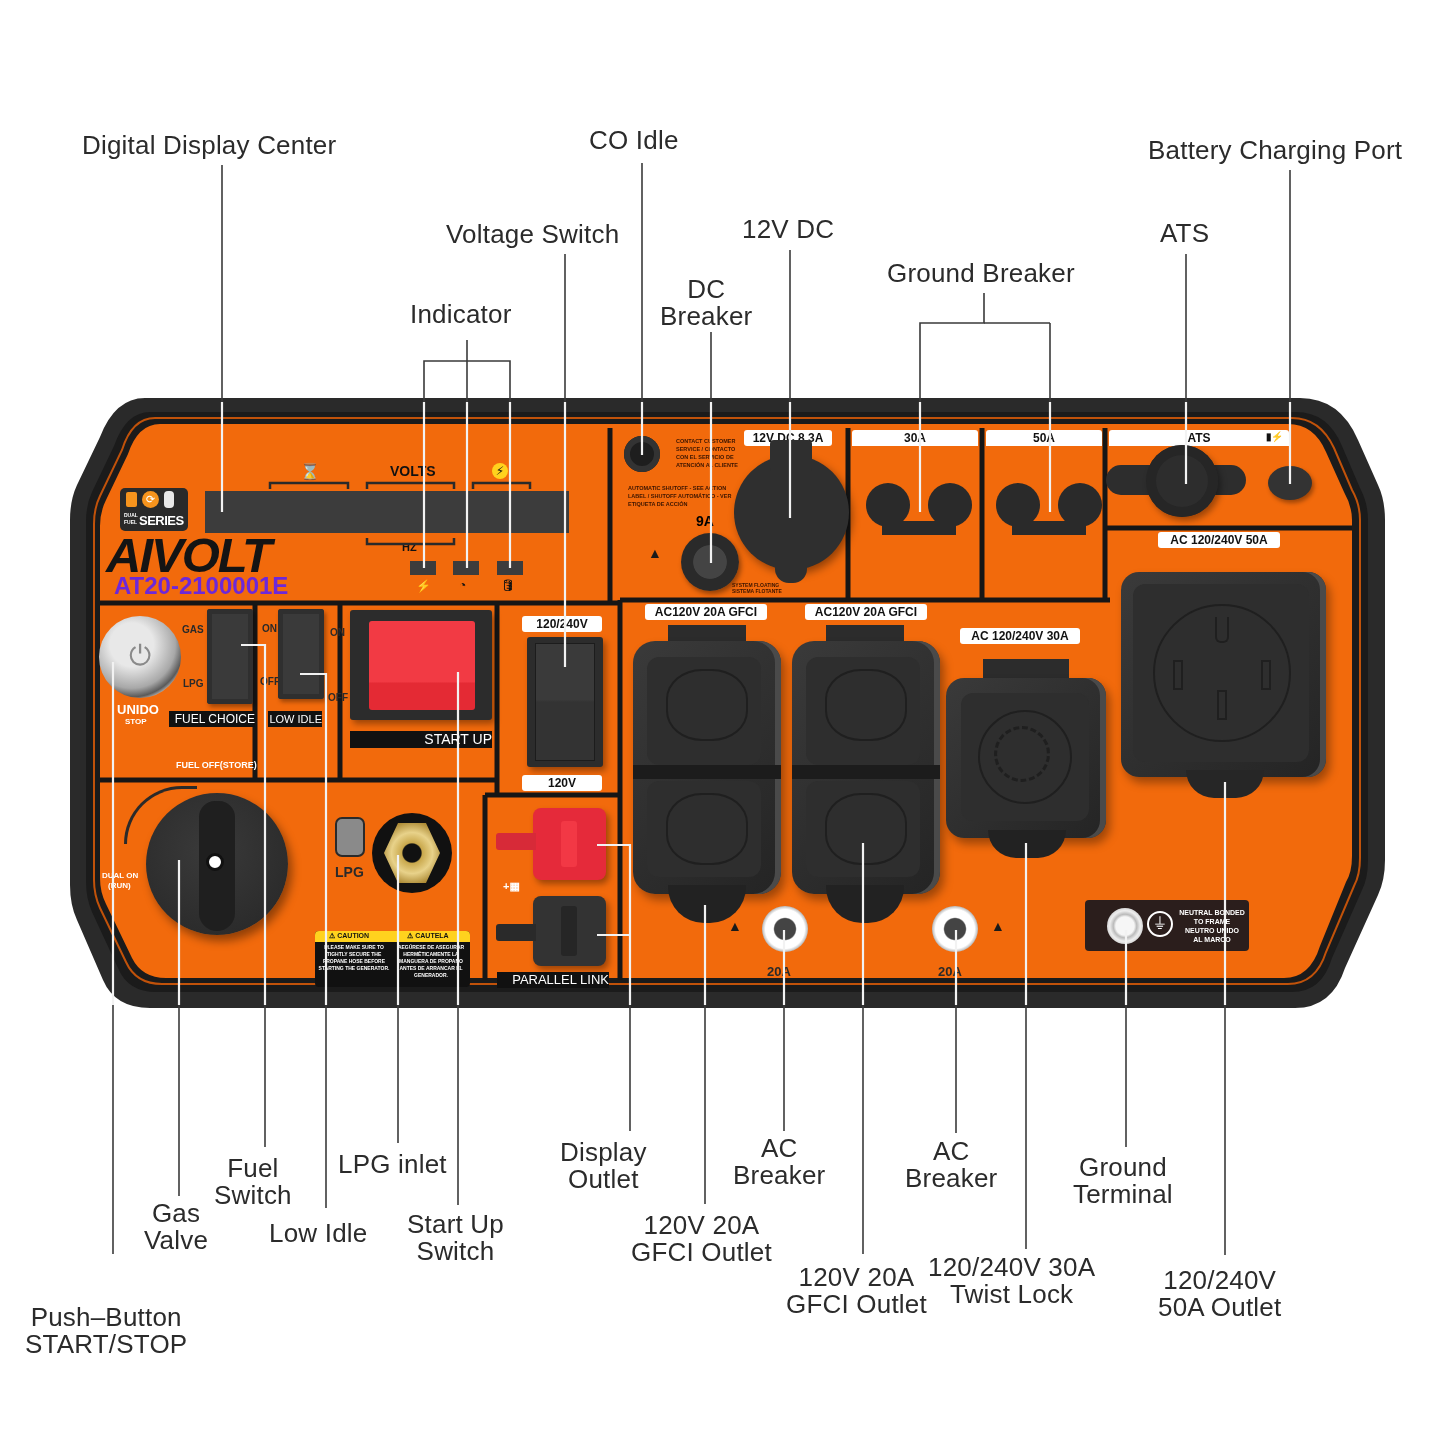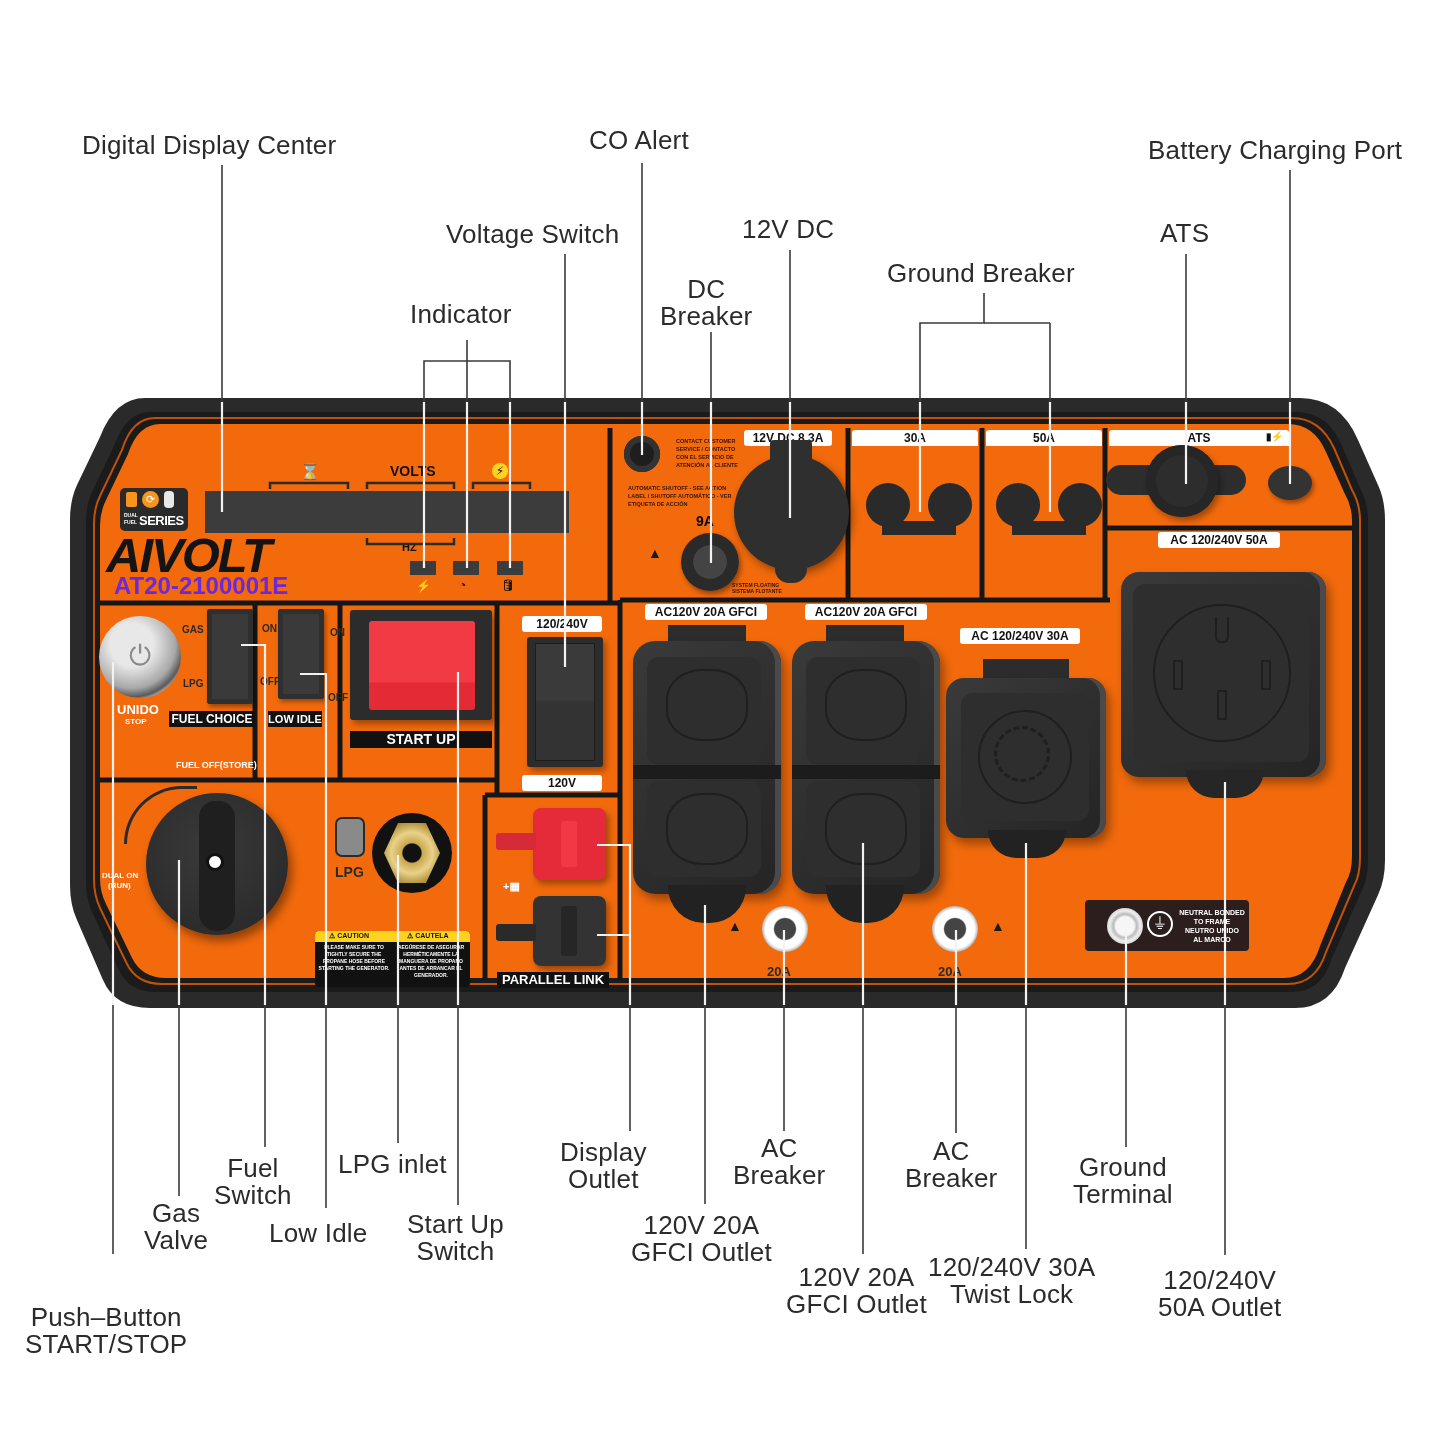--- a/index.html
+++ b/index.html
@@ -5,30 +5,30 @@
   html,body{margin:0;padding:0;background:#ffffff;}
   body{width:1445px;height:1445px;position:relative;overflow:hidden;font-family:"Liberation Sans","DejaVu Sans",sans-serif;}
   .callout{position:absolute;color:#2b2b2b;font-size:26px;line-height:27px;text-align:center;white-space:nowrap;letter-spacing:0.2px;}
   .lines{position:absolute;left:0;top:0;width:1445px;height:1445px;pointer-events:none;z-index:20;}
   .lines line, .lines polyline{stroke:#3a3a3a;stroke-width:1.6;fill:none;}
   .lines .onpanel{stroke:#f2f2f2;stroke-width:2.2;}
   .frame{position:absolute;z-index:1;}
   .p{position:absolute;}
   .lbl{position:absolute;font-family:"Liberation Sans",sans-serif;font-weight:bold;color:#111;white-space:nowrap;}
   .tag{position:absolute;background:#ffffff;color:#111;font-weight:bold;font-size:12px;border-radius:3px;text-align:center;line-height:16px;white-space:nowrap;}
-  .blacktag{position:absolute;background:#111;color:#fff;font-weight:bold;text-align:center;white-space:nowrap;}
+  .blacktag{position:absolute;background:#111;color:#fff;font-weight:normal;text-align:right;white-space:nowrap;}
   .cover{position:absolute;background:linear-gradient(135deg,#3a3a3a,#242424);border-radius:18px;box-shadow:4px 6px 10px rgba(0,0,0,0.35), inset -6px 0 0 #4a4a4a;}
   .cover .inner{position:absolute;background:#2e2e2e;border-radius:12px;}
   .wtxt{color:#fff;font-weight:bold;position:absolute;white-space:nowrap;}
 </style>
 </head>
 <body>
 
 <div class="callout" style="left:82px;top:132px;">Digital Display Center</div>
-<div class="callout" style="left:589px;top:127px;">CO Alert</div>
+<div class="callout" style="left:589px;top:127px;">CO Idle</div>
 <div class="callout" style="left:1148px;top:137px;">Battery Charging Port</div>
 <div class="callout" style="left:446px;top:221px;">Voltage Switch</div>
 <div class="callout" style="left:742px;top:216px;">12V DC</div>
 <div class="callout" style="left:1160px;top:220px;">ATS</div>
 <div class="callout" style="left:887px;top:260px;">Ground Breaker</div>
 <div class="callout" style="left:660px;top:276px;">
   <div>DC</div>
   <div>Breaker</div>
 </div>
 <div class="callout" style="left:410px;top:301px;">Indicator</div>

